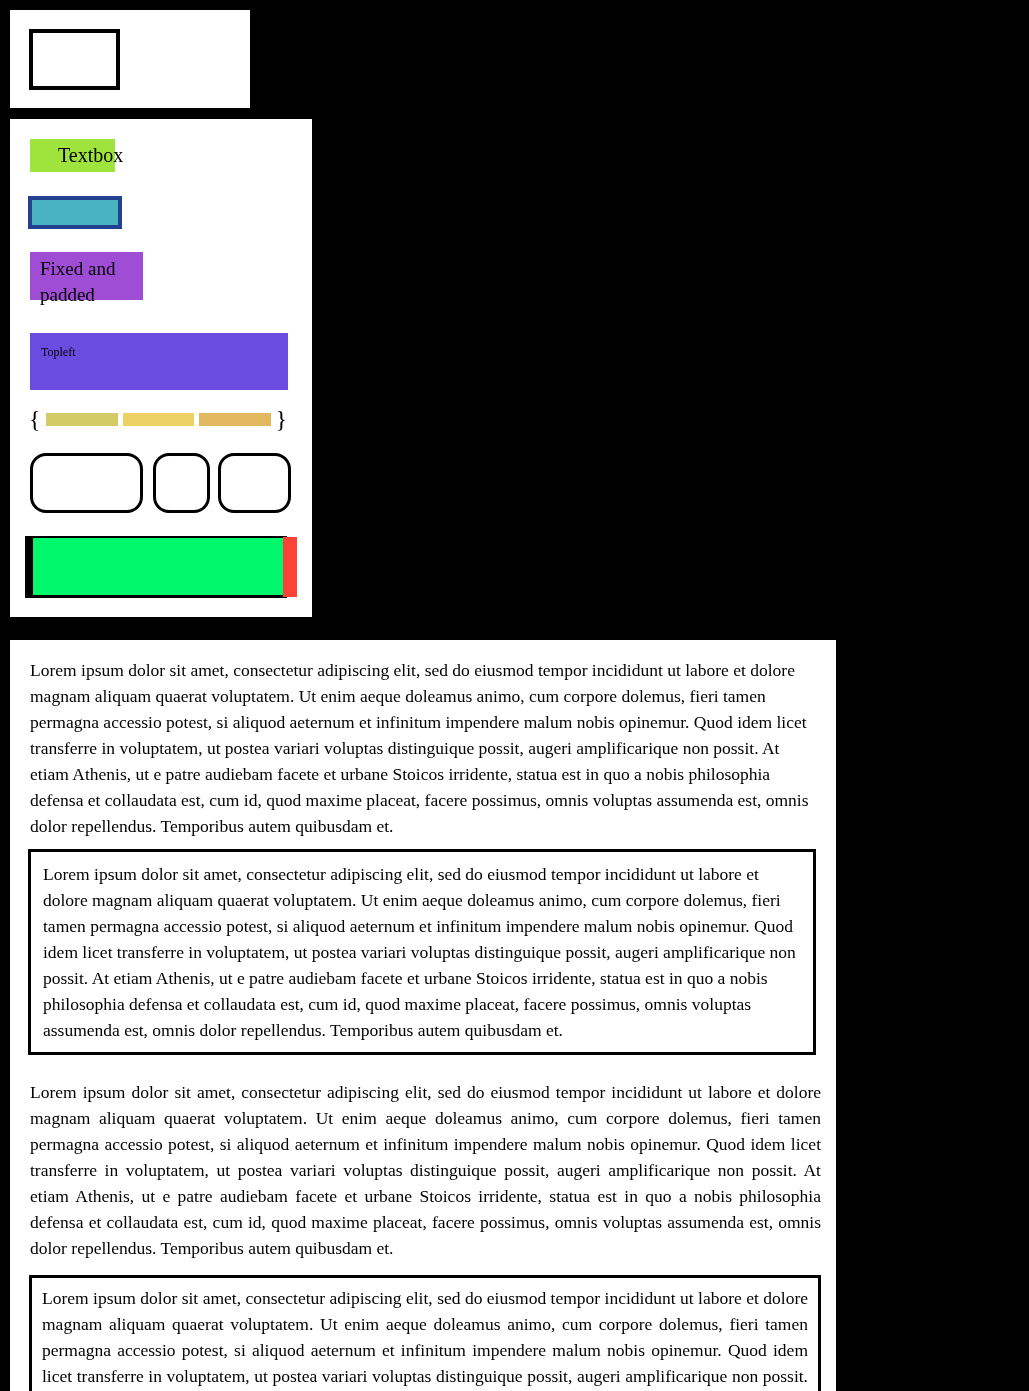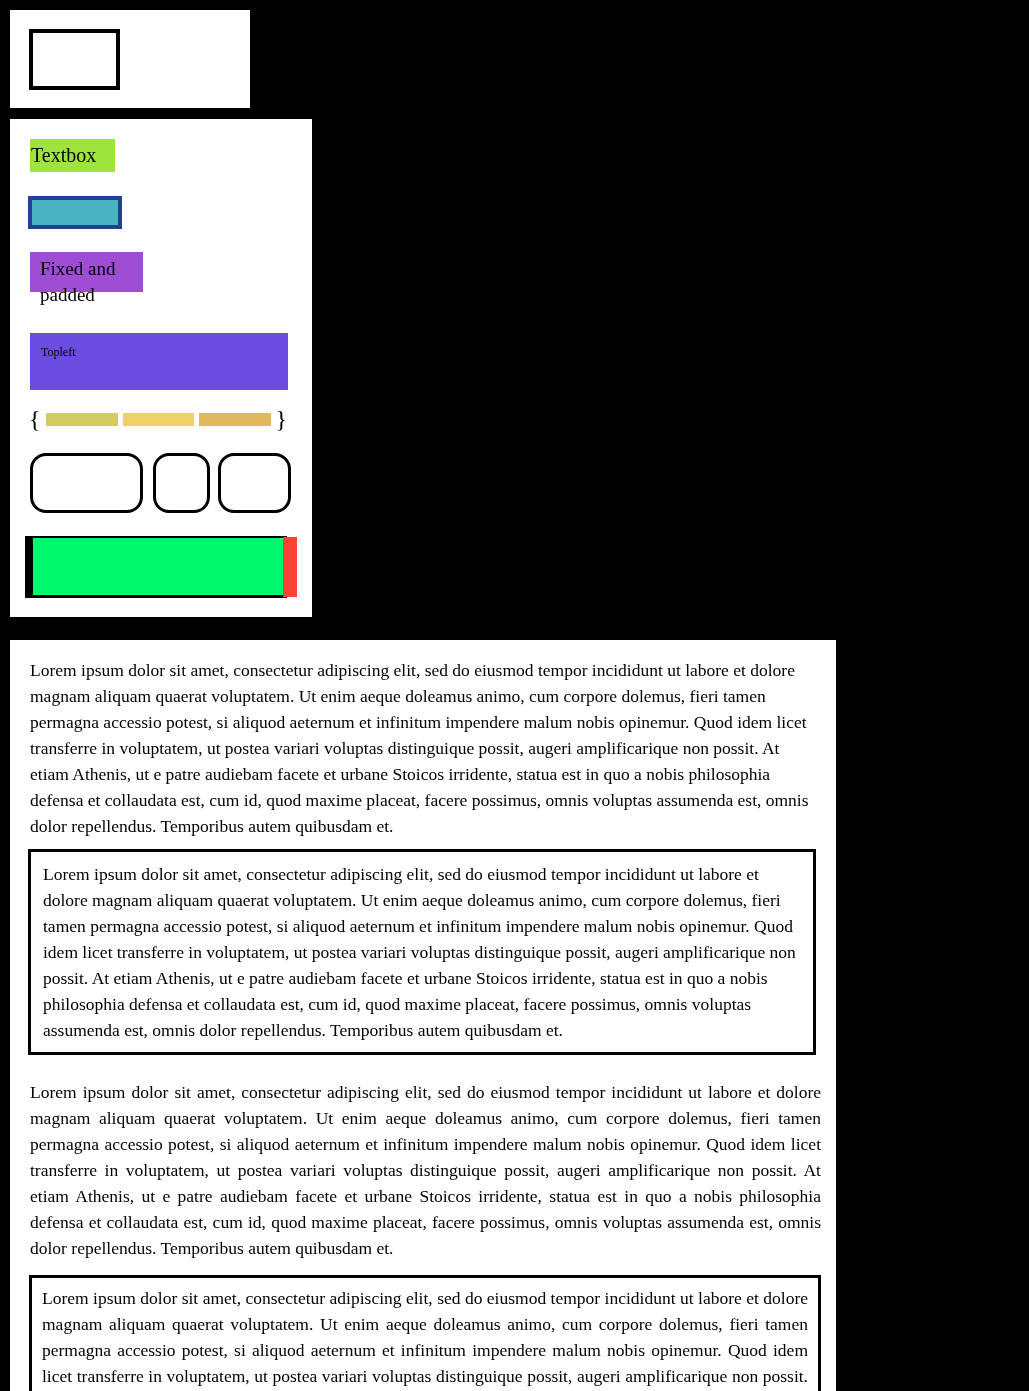--- a/index.html
+++ b/index.html
@@ -22,31 +22,31 @@
     width: 91px; height: 61px;
     border: 4px solid #000; box-sizing: border-box;
     background: #fff;
   }
   
   #panel-widgets { left: 10px; top: 119px; width: 302px; height: 498px; }
   .textbox-label {
     position: absolute; left: 20px; top: 20px;
     width: 85px; height: 33px; box-sizing: border-box;
     background: var(--textbox-label-bg, #9fe43c);
-    font-size: 20px; line-height: 33px; padding-left: 1px;
+    font-size: 20px; line-height: 33px; padding-left: 28px;
   }
   .text-input {
     position: absolute; left: 18px; top: 77px;
     width: 94px; height: 33px; box-sizing: border-box;
     background: var(--teal-fill, #4ab3c1);
     border: 4px solid var(--teal-border, #24418f);
   }
   .fixed-padded {
     position: absolute; left: 20px; top: 133px;
-    width: 113px; height: 40px; box-sizing: border-box;
+    width: 113px; height: 48px; box-sizing: border-box;
     background: var(--fixed-padded-bg, #a04dd6);
     font-size: 19px; line-height: 26px; padding: 4px 8px 0 10px;
   }
   .topleft {
     position: absolute; left: 20px; top: 214px;
     width: 258px; height: 57px; box-sizing: border-box;
     background: var(--topleft-bg, #6a4ce1);
     font-size: 12px; line-height: 24px; padding: 7px 0 0 11px;
   }
   .brace-row {

